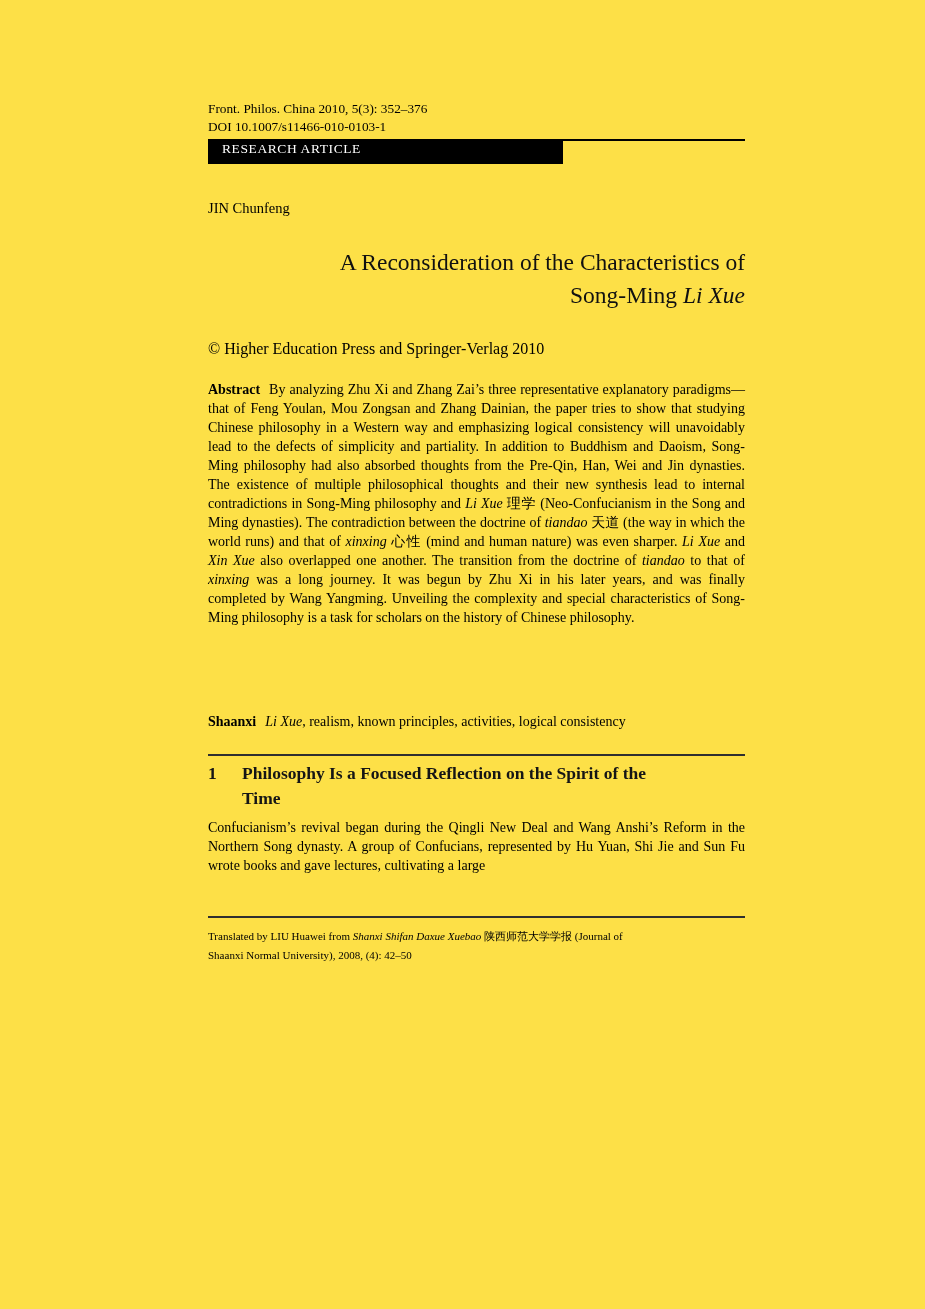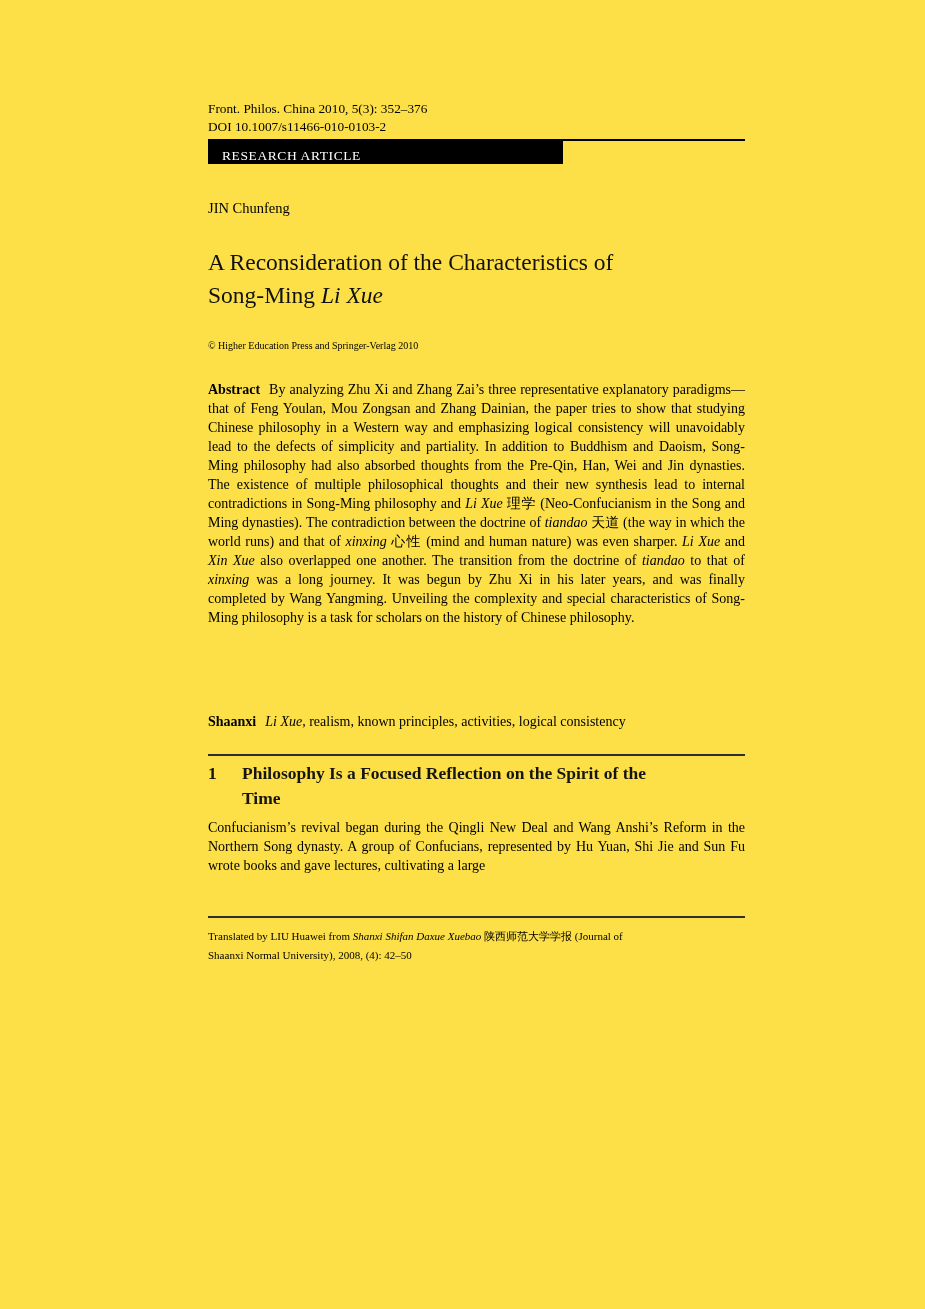--- a/index.html
+++ b/index.html
@@ -13,35 +13,35 @@
     overflow: hidden;
   }
   .abs { position: absolute; left: 208px; width: 537px; }
 
   .meta-block { top: 100px; font-size: 13.3px; line-height: 18px; }
 
   .banner { top: 139px; }
   .banner-rule { width: 537px; height: 2px; background: #000000; }
   .banner-bar {
     width: 355px; height: 23px; background: #000000;
-    display: flex; align-items: flex-end;
+    display: flex; align-items: flex-start;
     padding-left: 14px; box-sizing: border-box;
   }
   .banner-label {
     color: #ffffff; font-size: 13.5px; letter-spacing: 0.6px;
   }
 
   .author-line { top: 200px; font-size: 14.5px; font-weight: normal; }
 
   .article-title {
     top: 246px; font-size: 23.5px; line-height: 33px;
-    font-weight: normal; margin: 0; color: #111111;
+    font-weight: normal; margin: 0; color: #111111; text-align: right;
   }
 
-  .copyright-line { top: 340px; font-size: 10px; }
+  .copyright-line { top: 340px; font-size: 16px; }
 
   .para {
     margin: 0; font-size: 14px; line-height: 19px;
     text-align: justify; hyphens: none;
   }
   .abstract-para { top: 380px; }
   .inline-label { font-weight: bold; margin-right: 9px; }
 
   .keywords-para { top: 712px; text-align: left; }
 
@@ -64,21 +64,21 @@
     text-align: left;
   }
 </style>
 </head>
 <body>
 
 <div class="page">
 
   <div class="abs meta-block">
     <div>Front. Philos. China 2010, 5(3): 352–376</div>
-    <div>DOI 10.1007/s11466-010-0103-2</div>
+    <div>DOI 10.1007/s11466-010-0103-1</div>
   </div>
 
   <div class="abs banner">
     <div class="banner-rule"></div>
     <div class="banner-bar">
       <span class="banner-label">RESEARCH ARTICLE</span>
     </div>
   </div>
 
   <div class="abs author-line">JIN Chunfeng</div>

